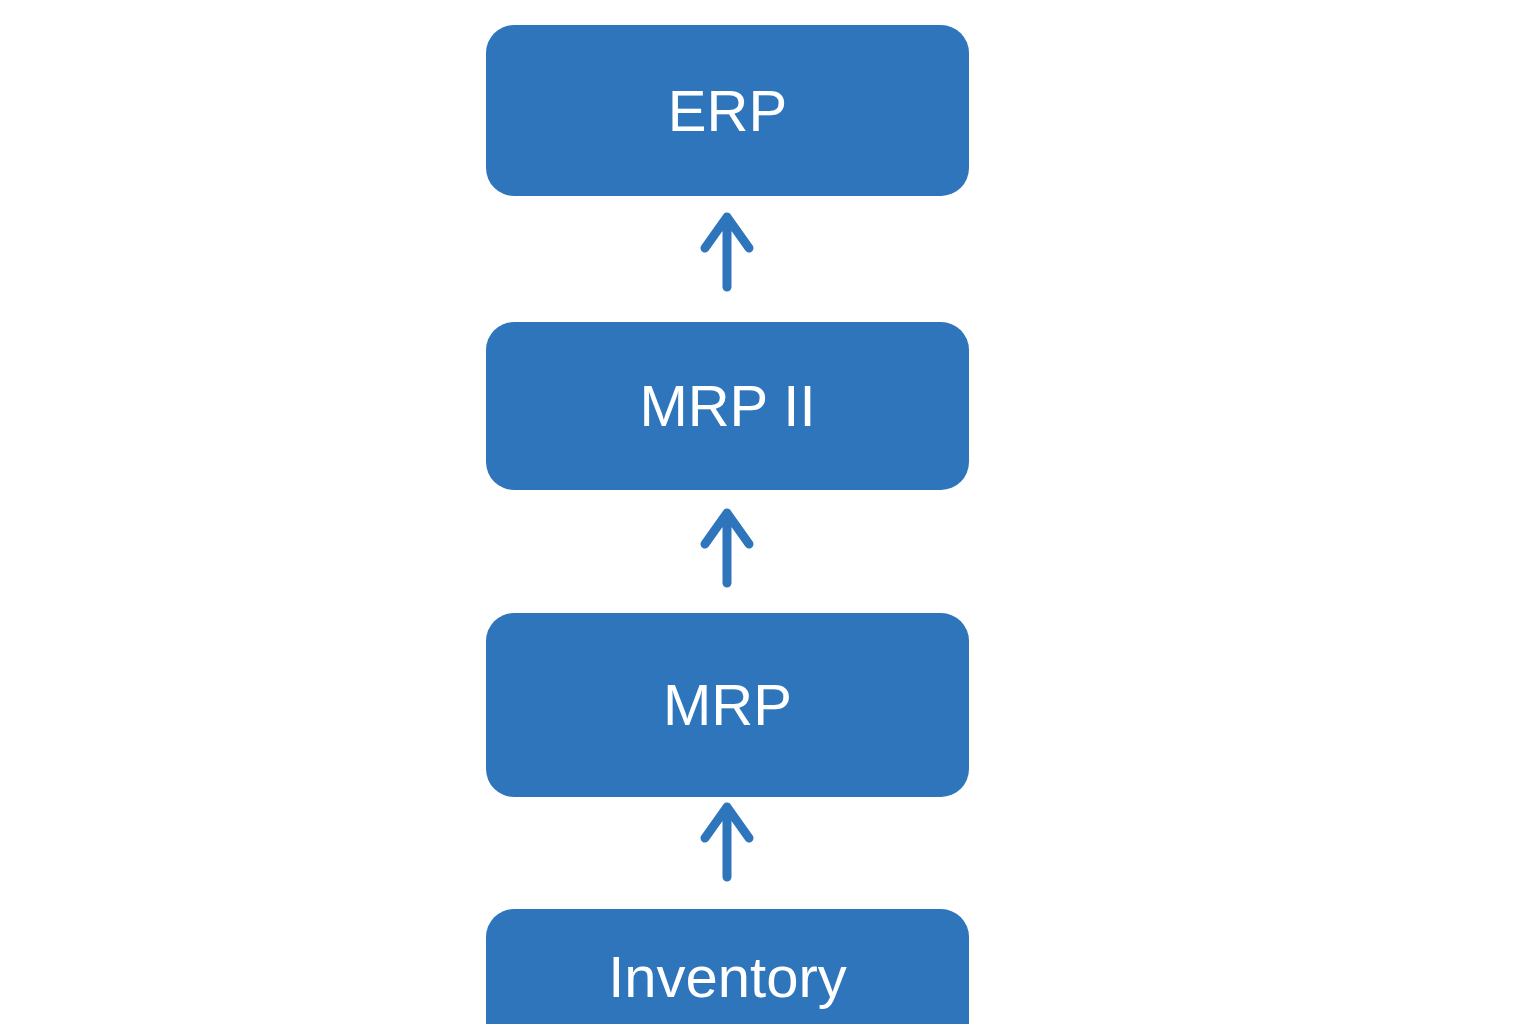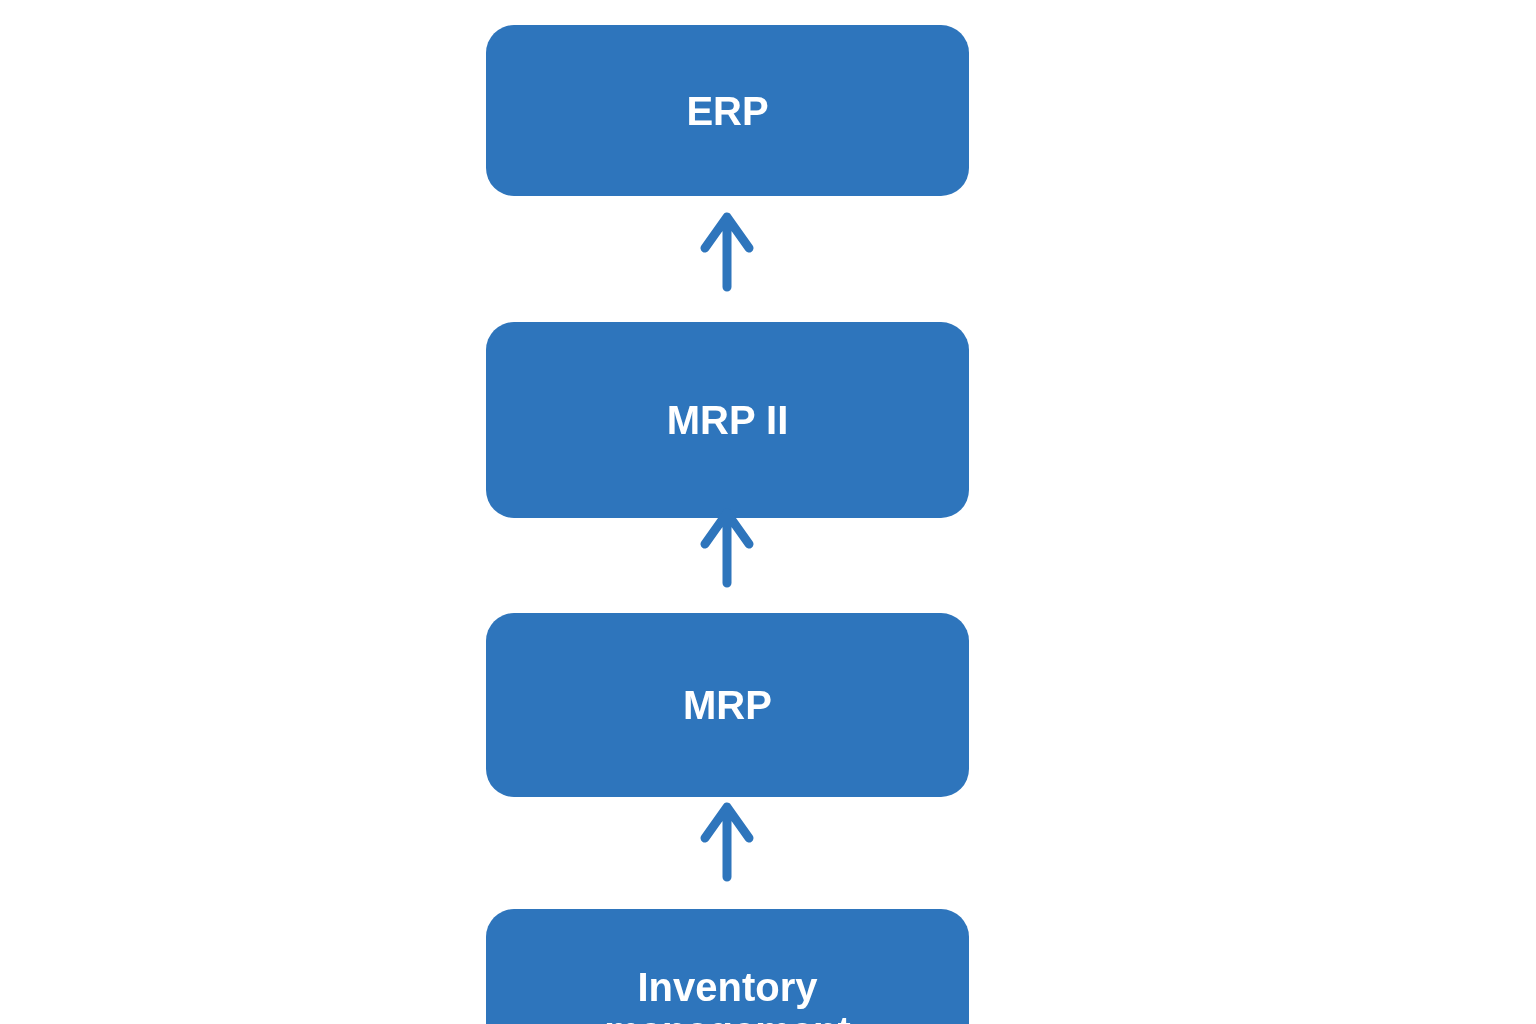--- a/index.html
+++ b/index.html
@@ -25,26 +25,26 @@
     background: var(--node-fill);
     border-radius: 28px;
     display: flex;
     align-items: center;
     justify-content: center;
     text-align: center;
     padding: 0 30px;
   }
   .node-label {
     color: var(--node-text);
-    font-size: 40px;
-    font-weight: 700;
+    font-size: 58px;
+    font-weight: 400;
     line-height: 1.1;
   }
   .node-erp   { top: 25px;  height: 171px; }
-  .node-mrp2  { top: 322px; height: 196px; }
+  .node-mrp2  { top: 322px; height: 168px; }
   .node-mrp   { top: 613px; height: 184px; }
   .node-inv   { top: 909px; height: 200px; }
   .arrow {
     position: absolute;
     left: 697px;
     width: 60px;
     height: 84px;
     color: var(--arrow);
   }
   .arrow-1 { top: 210px; }

